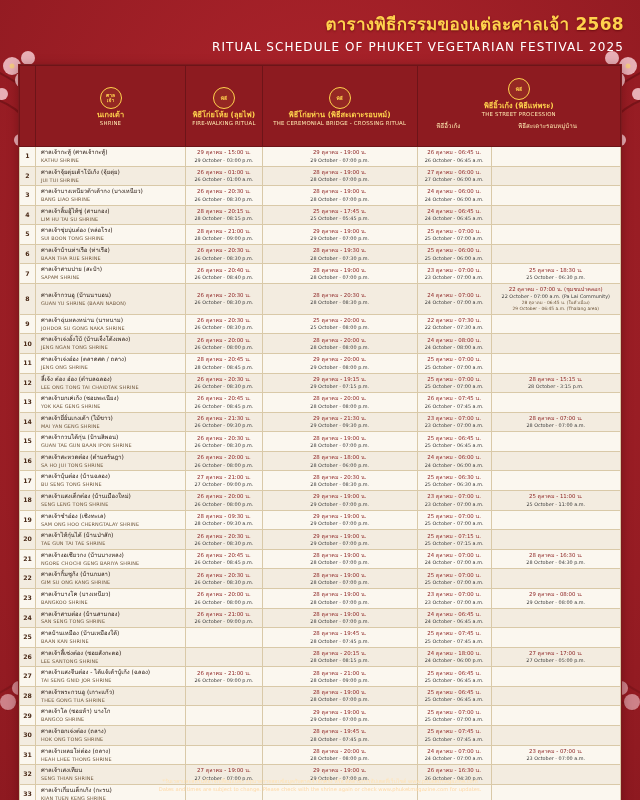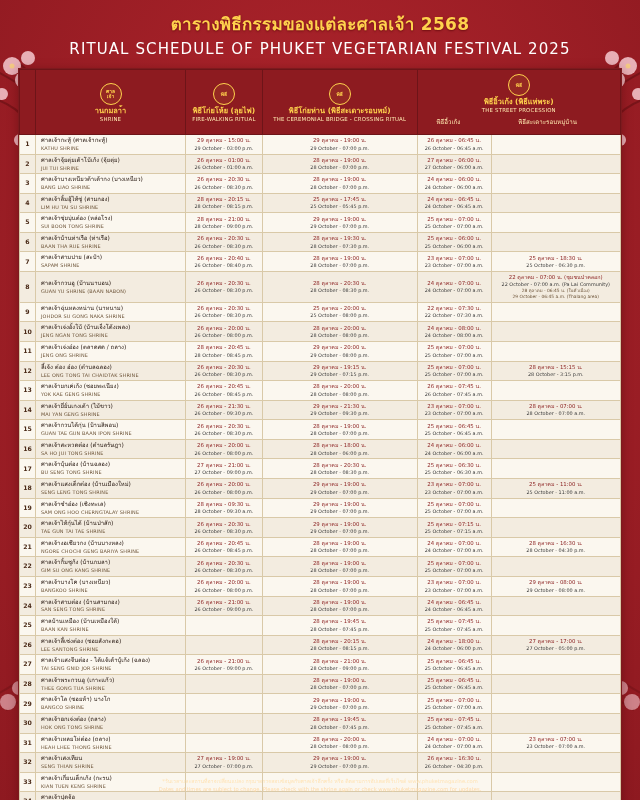--- a/index.html
+++ b/index.html
@@ -26,42 +26,42 @@
   .cf-bl{ left:-14px; bottom:60px; transform:scaleY(-1); opacity:.75;}
   .cf-br{ right:-14px; bottom:60px; transform:scale(-1,-1); opacity:.75;}
 
   .watermark{
     position:absolute; left:50%; top:52%; transform:translate(-50%,-50%) rotate(-20deg);
     font-size:54px; color:rgba(255,255,255,.07); white-space:nowrap;
     font-family:"Liberation Serif", serif; letter-spacing:2px; pointer-events:none;
   }
 
   
-  .header{ position:relative; text-align:center; padding:10px 9px 4px; }
+  .header{ position:relative; text-align:right; padding:10px 16px 4px; }
   .title-th{
     font-size:17px; font-weight:bold; color:#ffd24d; letter-spacing:.3px;
     text-shadow:0 1px 2px rgba(80,0,0,.6);
     font-family:"DejaVu Sans","Liberation Sans",sans-serif;
   }
   .title-en{
-    font-size:15px; color:#ffffff; letter-spacing:1.1px; margin-top:3px;
+    font-size:12px; color:#ffffff; letter-spacing:1.1px; margin-top:3px;
   }
 
   
   .table-wrap{
     position:relative;
     margin: 6px 18px 0 18px;
     background:rgba(255,255,255,.93);
     border:1px solid #7d1a1e;
     box-shadow:0 2px 10px rgba(60,0,0,.35);
   }
   table{ width:100%; border-collapse:collapse; }
   thead th{
     background:#8d1b20; color:#ffd24d; border:1px solid #6d1418;
-    padding:3px 2px; vertical-align:middle;
+    padding:11px 2px; vertical-align:middle;
   }
   .th-th{ display:block; font-size:7.4px; font-weight:bold; line-height:1.15; }
   .th-en{ display:block; font-size:5.4px; font-weight:normal; color:#ffe9b0; line-height:1.2; letter-spacing:.2px; }
   .th-sub{ display:block; font-size:6.2px; color:#ffe9b0; font-weight:normal; }
   .col-no{ width:16px; }
   .col-shrine{ width:150px; }
   .col-time{ width:auto; }
 
   .seal{
     width:22px;height:22px;border-radius:50%;
@@ -183,21 +183,21 @@
   <div class="title-en">RITUAL SCHEDULE OF PHUKET VEGETARIAN FESTIVAL 2025</div>
 </div>
 
 <div class="table-wrap">
   <table>
     <thead>
       <tr>
         <th class="col-no"></th>
         <th class="col-shrine">
           <div class="seal">ศาล<br>เจ้า</div>
-          <span class="th-th">านกมลา้า</span>
+          <span class="th-th">นเกงเต้า</span>
           <span class="th-en">SHRINE</span>
         </th>
         <th class="col-time">
           <div class="seal">พิธี</div>
           <span class="th-th">พิธีโก่ยโห้ย (ลุยไฟ)</span>
           <span class="th-en">FIRE-WALKING RITUAL</span>
         </th>
         <th class="col-time">
           <div class="seal">พิธี</div>
           <span class="th-th">พิธีโก่ยห่าน (พิธีสะเดาะรอบหม์)</span>

